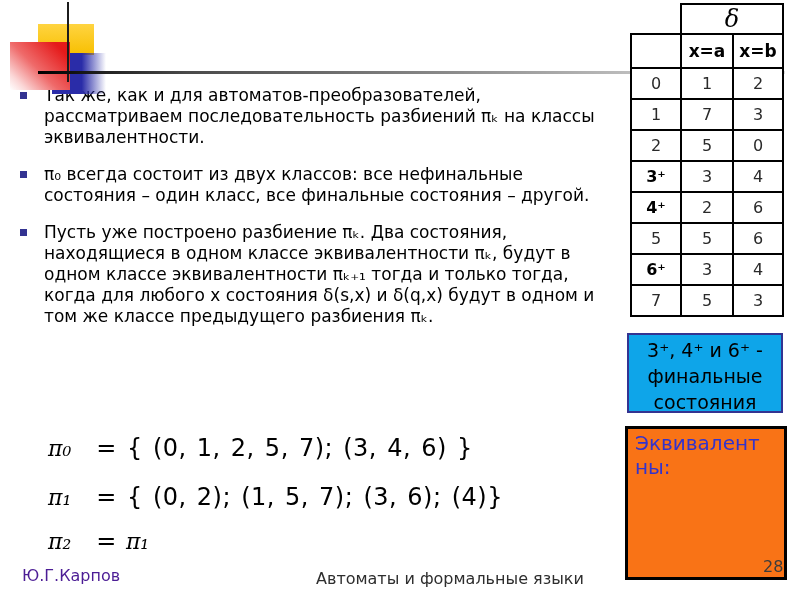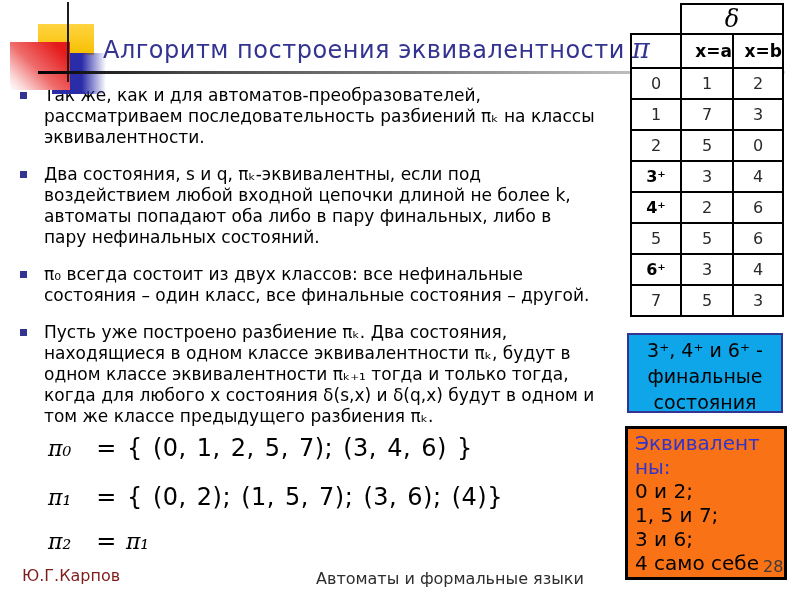--- a/index.html
+++ b/index.html
@@ -36,66 +36,58 @@
     font-size:22px;color:#000;}
   .f-rhs{font-size:24px;color:#000;margin-left:25px;word-spacing:2px;letter-spacing:0.5px;}
   .f-pi{margin-left:9px;}
   
   .state-table{position:absolute;left:630px;top:3px;border-collapse:collapse;z-index:3;}
   .state-table td{border:2px solid #000;background:#fff;text-align:center;
     font-size:16px;color:#2a2a2a;padding:0;}
   .state-table td.corner{border:none;background:transparent;}
   .state-table td.delta{font-family:"DejaVu Serif","Liberation Serif",serif;
     font-style:italic;font-size:24px;height:28px;color:#000;}
-  .state-table td.colhead{font-weight:bold;font-size:17px;height:32px;color:#000;text-align:right;}
+  .state-table td.colhead{font-weight:bold;font-size:17px;height:32px;color:#000;}
   .state-table tr.datarow td{height:29px;}
   .w-state{width:48px;} .w-a{width:50px;} .w-b{width:48px;}
   .state-table td.final{font-weight:bold;color:#000;}
   
   .note-final{position:absolute;left:627px;top:333px;width:152px;height:74px;z-index:3;
     border:2px solid #333391;background:#0ea5e9;text-align:center;
     font-size:19px;line-height:26px;white-space:pre-line;padding-top:2px;color:#000;}
   .note-equiv{position:absolute;left:625px;top:426px;width:147px;height:144px;z-index:3;
     border:3px solid #000;background:#f97316;padding:2px 2px 2px 7px;
     font-size:20px;line-height:24px;color:#000;}
   .ne-title{display:block;width:136px;color:#3333cc;overflow-wrap:break-word;word-wrap:break-word;}
   .ne-body{display:block;white-space:pre-line;color:#000;}
   
-  .footer-author{position:absolute;left:22px;top:566px;font-size:16px;color:#7f1d1d;}
+  .footer-author{position:absolute;left:22px;top:566px;font-size:16px;color:#4c1d95;}
   .footer-course{position:absolute;left:316px;top:569px;font-size:16px;color:#2e2e2e;}
   .page-num{position:absolute;left:763px;top:557px;font-size:16px;color:#3c3c3c;z-index:5;}
 </style>
 </head>
 <body>
 
 <div class="slide">
 
   <div>
     <div class="sq sq-yellow"></div>
     <div class="sq sq-blue"></div>
     <div class="sq sq-red"></div>
     <div class="v-line"></div>
   </div>
   <div class="h-rule"></div>
 
-  <h1 class="title"><span>Алгоритм построения эквивалентности</span><span class="pi">π</span></h1>
 
   <div class="bullets">
     <div class="bullet-item">
       <span class="bullet-marker"></span>
       <span class="bullet-text">Так же, как и для автоматов-преобразователей,
 рассматриваем последовательность разбиений πₖ на классы
 эквивалентности.</span>
-    </div>
-    <div class="bullet-item">
-      <span class="bullet-marker"></span>
-      <span class="bullet-text">Два состояния, s и q, πₖ-эквивалентны, если под
-воздействием любой входной цепочки длиной не более k,
-автоматы попадают оба либо в пару финальных, либо в
-пару нефинальных состояний.</span>
     </div>
     <div class="bullet-item">
       <span class="bullet-marker"></span>
       <span class="bullet-text">π₀ всегда состоит из двух классов: все нефинальные
 состояния – один класс, все финальные состояния – другой.</span>
     </div>
     <div class="bullet-item">
       <span class="bullet-marker"></span>
       <span class="bullet-text">Пусть уже построено разбиение πₖ. Два состояния,
 находящиеся в одном классе эквивалентности πₖ, будут в
@@ -171,23 +163,19 @@
     <span class="f-lhs">π₂</span>
     <span class="f-rhs">=</span>
     <span class="f-pi">π₁</span>
   </div>
 
   <div class="note-final">3⁺, 4⁺ и 6⁺ -
 финальные
 состояния</div>
   <div class="note-equiv">
     <span class="ne-title">Эквивалентны:</span>
-    <span class="ne-body">0 и 2;
-1, 5 и 7;
-3 и 6;
-4 само себе</span>
   </div>
 
   <div class="footer-author">Ю.Г.Карпов</div>
   <div class="footer-course">Автоматы и формальные языки</div>
   <div class="page-num">28</div>
 
 </div>
 
 </body></html>

